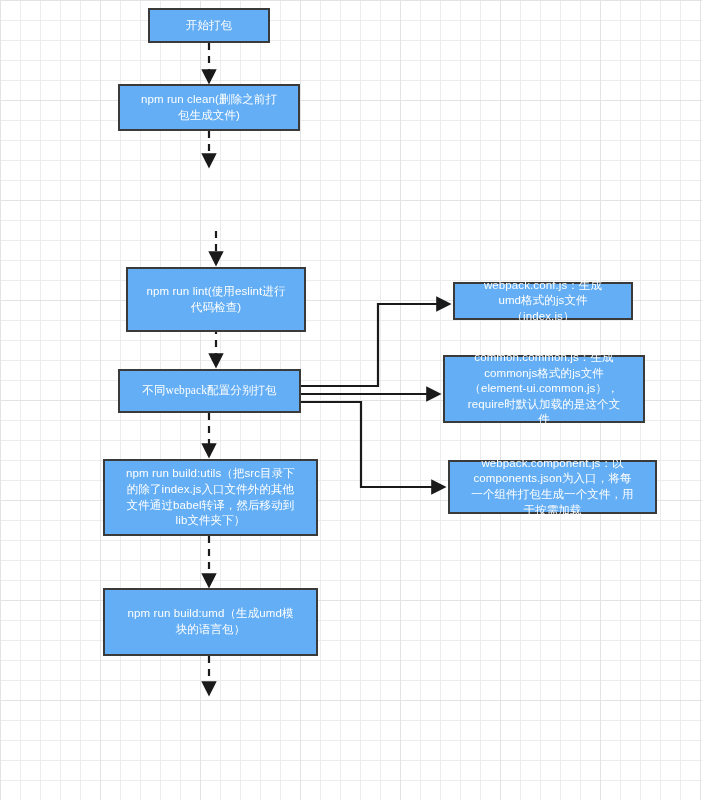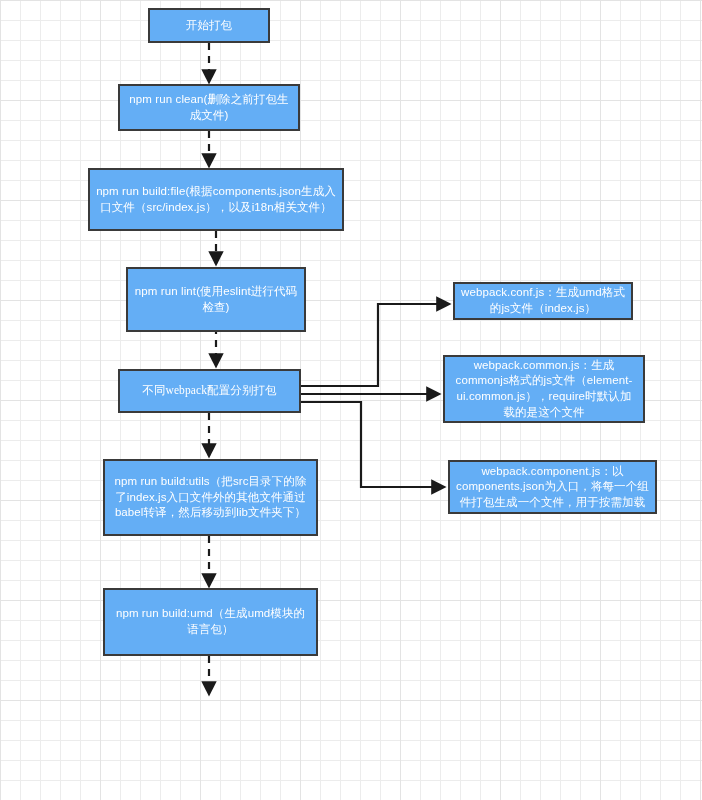--- a/index.html
+++ b/index.html
@@ -40,21 +40,21 @@
     box-sizing: border-box;
     background: #64aef5;
     border: 2px solid #3a3a3a;
     color: #ffffff;
     display: flex;
     align-items: center;
     justify-content: flex-end;
     text-align: center;
     line-height: 1.35;
     font-size: 11.5px;
-    padding: 2px 6px;
+    padding: 2px 18px;
     letter-spacing: 0.1px;
     box-shadow: 0 0 0 0 transparent;
   }
   .node span {
     display: block;
     width: 100%;
   }
   svg.edges {
     position: absolute;
     left: 0;
@@ -96,23 +96,20 @@
   </svg>
 
   <div class="node" style="left:148px; top:8px; width:122px; height:35px;">
     <span>开始打包</span>
   </div>
 
   <div class="node" style="left:118px; top:84px; width:182px; height:47px;">
     <span>npm run clean(删除之前打包生成文件)</span>
   </div>
 
-  <div class="node" style="left:88px; top:168px; width:256px; height:63px;">
-    <span>npm run build:file(根据components.json生成入口文件（src/index.js），以及i18n相关文件）</span>
-  </div>
 
   <div class="node" style="left:126px; top:267px; width:180px; height:65px;">
     <span>npm run lint(使用eslint进行代码检查)</span>
   </div>
 
   <div class="node" style="left:118px; top:369px; width:183px; height:44px;font-family:Liberation Serif, serif;">
     <span>不同webpack配置分别打包</span>
   </div>
 
   <div class="node" style="left:103px; top:459px; width:215px; height:77px;">
@@ -122,19 +119,19 @@
   <div class="node" style="left:103px; top:588px; width:215px; height:68px;">
     <span>npm run build:umd（生成umd模块的语言包）</span>
   </div>
 
 
   <div class="node" style="left:453px; top:282px; width:180px; height:38px;">
     <span>webpack.conf.js：生成umd格式的js文件（index.js）</span>
   </div>
 
   <div class="node" style="left:443px; top:355px; width:202px; height:68px;">
-    <span>webpack.common.js：生成commonjs格式的js文件（element-ui.common.js），require时默认加载的是这个文件</span>
+    <span>common.common.js：生成commonjs格式的js文件（element-ui.common.js），require时默认加载的是这个文件</span>
   </div>
 
   <div class="node" style="left:448px; top:460px; width:209px; height:54px;">
     <span>webpack.component.js：以components.json为入口，将每一个组件打包生成一个文件，用于按需加载</span>
   </div>
 </div>
 
 </body></html>

